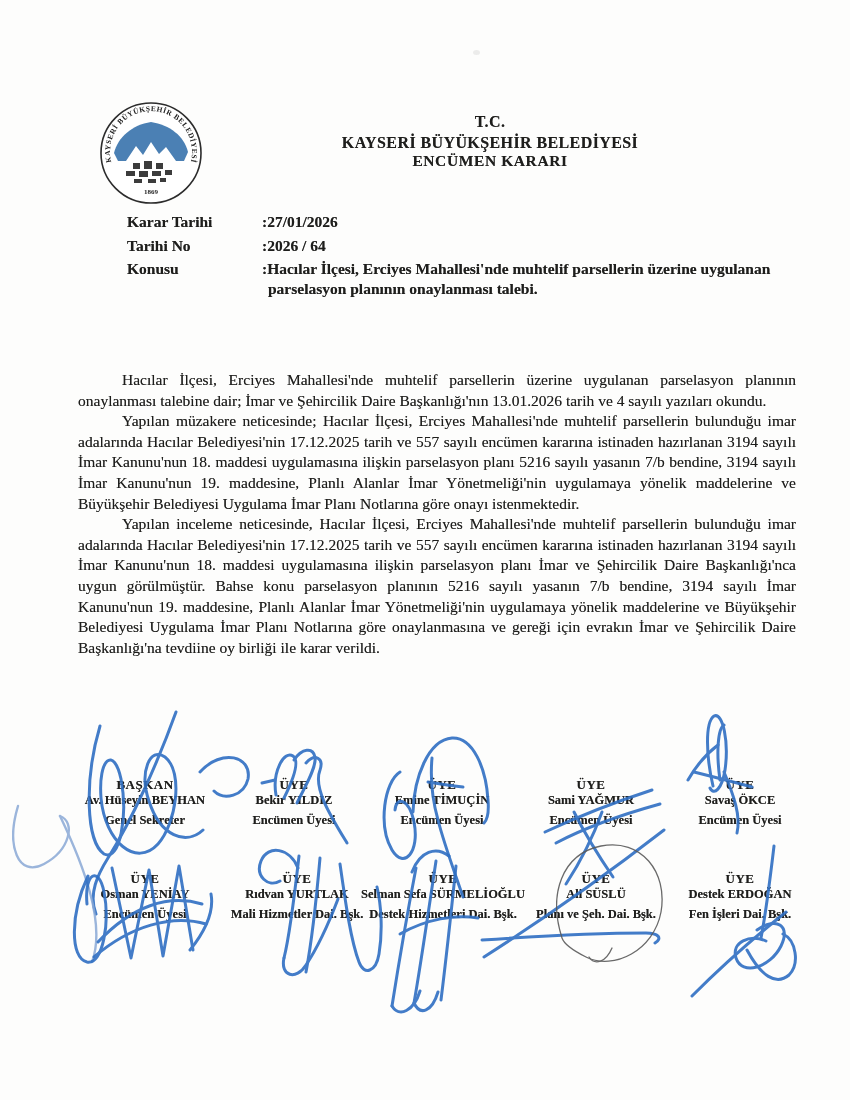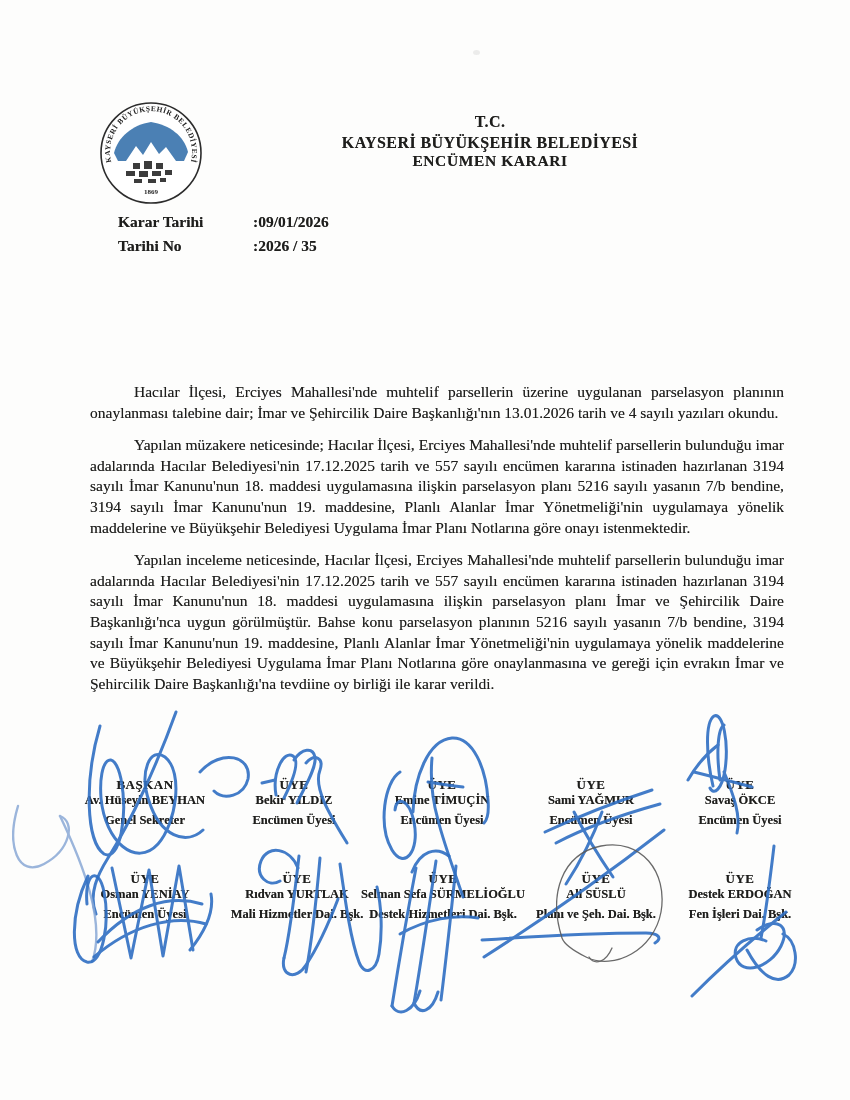--- a/index.html
+++ b/index.html
@@ -11,27 +11,27 @@
   }
   .ink{color:#1e1e1c;text-shadow:0 0 .4px rgba(20,20,20,.55);}
   
   .hdr{position:absolute;left:120px;top:113px;width:740px;text-align:center;font-weight:bold;}
   .hdr .l1{font-size:16px;letter-spacing:.4px;}
   .hdr .l2{font-size:16px;letter-spacing:.4px;margin-top:3px;}
   .hdr .l3{font-size:15.5px;letter-spacing:.6px;}
   
   .logo{position:absolute;left:96px;top:101px;width:110px;height:104px;}
   
-  .meta{position:absolute;left:118px;top:212px;width:690px;font-weight:bold;font-size:15.5px;}
+  .meta{position:absolute;left:127px;top:212px;width:690px;font-weight:bold;font-size:15.5px;}
   .meta-row{display:flex;margin-bottom:3.5px;line-height:20px;}
   .meta-label{width:135px;flex:0 0 135px;}
   .meta-value{max-width:552px;padding-left:6px;text-indent:-6px;}
   
   .body-text{position:absolute;left:78px;top:370px;width:718px;font-size:15.5px;line-height:20.6px;}
-  .body-text p{margin:12px;text-indent:44px;text-align:justify;}
+  .body-text p{margin:0;text-indent:44px;text-align:justify;}
   
   .sig-cell{position:absolute;width:170px;text-align:center;font-weight:bold;line-height:1;}
   .sig-title{font-size:13px;letter-spacing:.5px;}
   .sig-name{font-size:12.5px;margin-top:3px;white-space:nowrap;}
   .sig-role{font-size:12.5px;margin-top:7px;white-space:nowrap;}
   .sig-overlay{position:absolute;left:0;top:0;pointer-events:none;}
   .speck{position:absolute;left:473px;top:50px;width:7px;height:5px;border-radius:50%;
          background:rgba(90,90,90,.10);}
 </style>
 </head>
@@ -68,27 +68,29 @@
 
   <div class="hdr ink">
     <div class="l1">T.C.</div>
     <div class="l2">KAYSERİ BÜYÜKŞEHİR BELEDİYESİ</div>
     <div class="l3">ENCÜMEN KARARI</div>
   </div>
 
   <div class="meta ink">
     <div class="meta-row">
       <div class="meta-label">Karar Tarihi</div>
-      <div class="meta-value">:09/01/2026</div>
+      <div class="meta-value">:27/01/2026</div>
     </div>
     <div class="meta-row">
       <div class="meta-label">Tarihi No</div>
-      <div class="meta-value">:2026 / 35</div>
+      <div class="meta-value">:2026 / 64</div>
     </div>
     <div class="meta-row">
+      <div class="meta-label">Konusu</div>
+      <div class="meta-value">:Hacılar İlçesi, Erciyes Mahallesi'nde muhtelif parsellerin üzerine uygulanan parselasyon planının onaylanması talebi.</div>
     </div>
   </div>
 
   <div class="body-text ink">
     <p>Hacılar İlçesi, Erciyes Mahallesi'nde muhtelif parsellerin üzerine uygulanan parselasyon planının onaylanması talebine dair; İmar ve Şehircilik Daire Başkanlığı'nın 13.01.2026 tarih ve 4 sayılı yazıları okundu.</p>
     <p>Yapılan müzakere neticesinde; Hacılar İlçesi, Erciyes Mahallesi'nde muhtelif parsellerin bulunduğu imar adalarında Hacılar Belediyesi'nin 17.12.2025 tarih ve 557 sayılı encümen kararına istinaden hazırlanan 3194 sayılı İmar Kanunu'nun 18. maddesi uygulamasına ilişkin parselasyon planı 5216 sayılı yasanın 7/b bendine, 3194 sayılı İmar Kanunu'nun 19. maddesine, Planlı Alanlar İmar Yönetmeliği'nin uygulamaya yönelik maddelerine ve Büyükşehir Belediyesi Uygulama İmar Planı Notlarına göre onayı istenmektedir.</p>
     <p>Yapılan inceleme neticesinde, Hacılar İlçesi, Erciyes Mahallesi'nde muhtelif parsellerin bulunduğu imar adalarında Hacılar Belediyesi'nin 17.12.2025 tarih ve 557 sayılı encümen kararına istinaden hazırlanan 3194 sayılı İmar Kanunu'nun 18. maddesi uygulamasına ilişkin parselasyon planı İmar ve Şehircilik Daire Başkanlığı'nca uygun görülmüştür. Bahse konu parselasyon planının 5216 sayılı yasanın 7/b bendine, 3194 sayılı İmar Kanunu'nun 19. maddesine, Planlı Alanlar İmar Yönetmeliği'nin uygulamaya yönelik maddelerine ve Büyükşehir Belediyesi Uygulama İmar Planı Notlarına göre onaylanmasına ve gereği için evrakın İmar ve Şehircilik Daire Başkanlığı'na tevdiine oy birliği ile karar verildi.</p>
   </div>
 
   <div class="sig-cell ink" style="left:60px;top:778px;">

